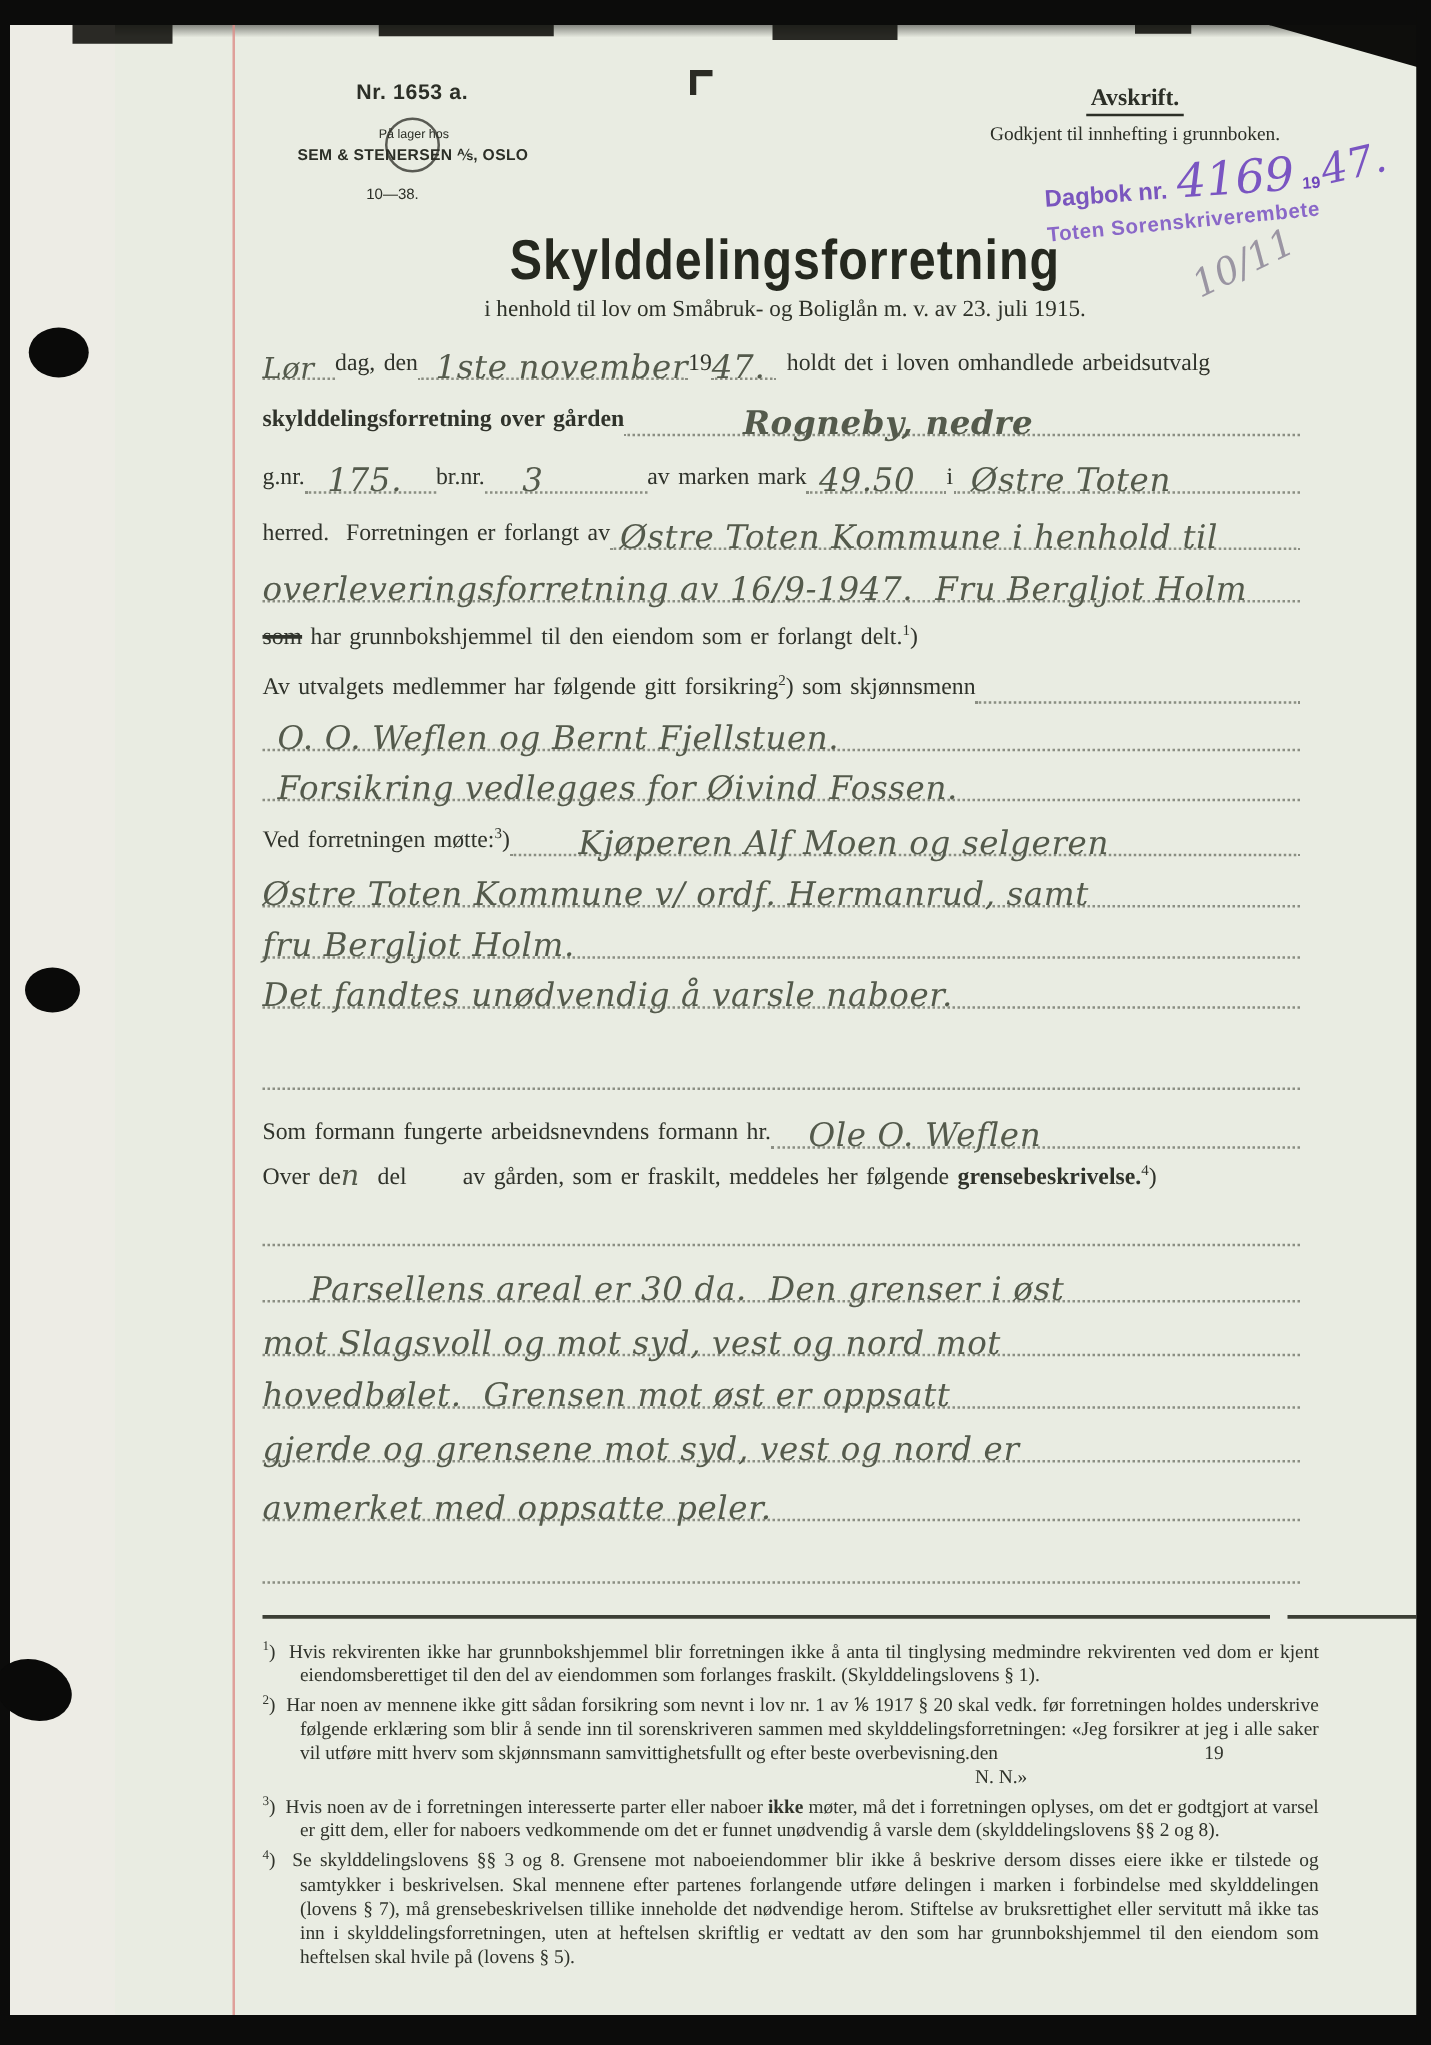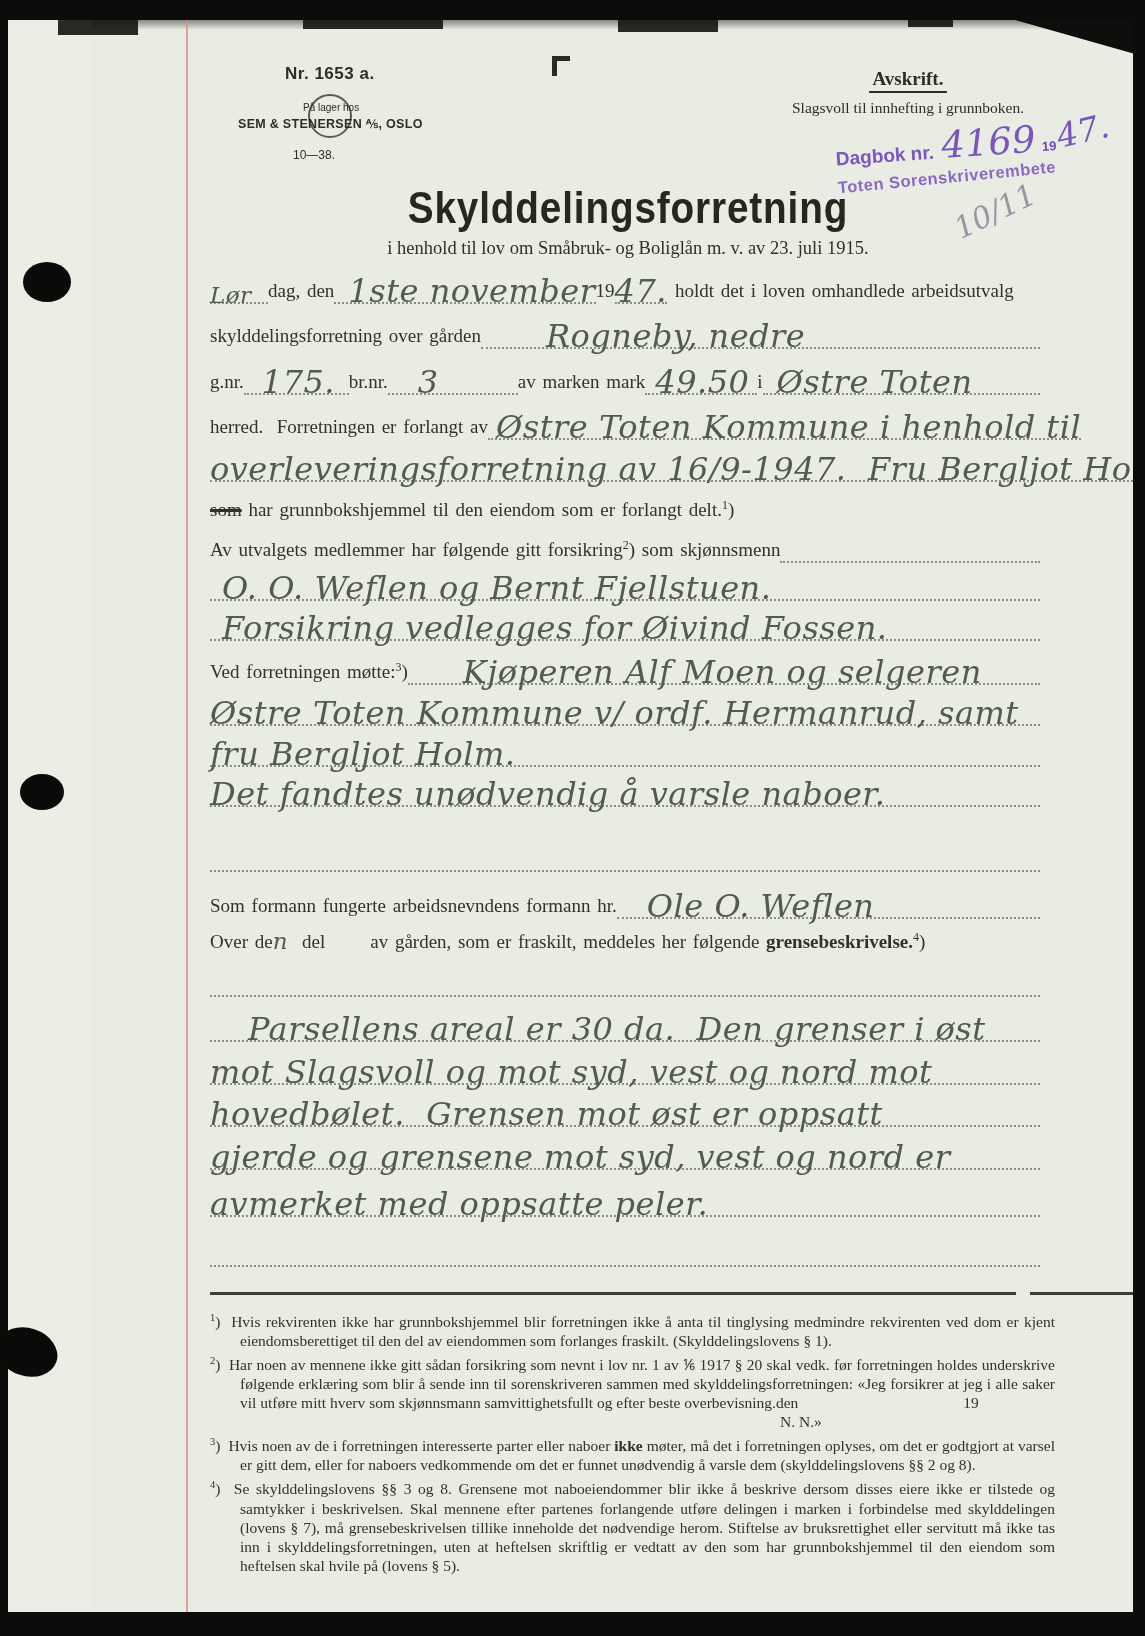--- a/index.html
+++ b/index.html
@@ -51,21 +51,21 @@
 
   
   .line{position:absolute;left:202px;width:830px;height:40px;display:flex;align-items:flex-end;}
   .pr{font-size:19px;color:#30332b;line-height:1;padding-bottom:4px;white-space:pre;word-spacing:2px;}
   .pr sup{font-size:12px;}
   .b{font-weight:bold;}
   .struck{text-decoration:line-through;text-decoration-thickness:3px;}
   .dotfield{display:flex;align-items:flex-end;border-bottom:2px dotted rgba(80,84,72,.62);}
   .grow{flex:1 1 auto;}
   .dots{flex:1 1 auto;height:0;border-bottom:2px dotted rgba(80,84,72,.62);align-self:flex-end;}
-  .hw{font-family:"DejaVu Serif",serif;font-style:italic;font-size:32px;color:#545a4c;
+  .hw{font-family:"DejaVu Serif",serif;font-style:italic;font-size:26px;color:#545a4c;
     line-height:1;white-space:pre;letter-spacing:.5px;margin-bottom:-5px;}
   .hw-sm{font-size:23px;}
   .rule{position:absolute;left:202px;width:830px;border-top:2px dotted rgba(80,84,72,.62);}
   .sep{position:absolute;top:1272px;height:3px;background:#3c3f35;}
 
   
   .footnotes{position:absolute;left:202px;top:1288px;width:845px;font-size:15.5px;line-height:19px;
     color:#30332b;text-align:justify;}
   .fn{padding-left:30px;text-indent:-30px;margin:0 0 1px 0;}
   .fn sup{font-size:10.5px;}
@@ -91,21 +91,21 @@
     <div class="imprint">
       <div class="imp-nr">Nr. 1653 a.</div>
       <div class="imp-l1">På lager hos</div>
       <div class="imp-circle"></div>
       <div class="imp-l2">SEM &amp; STENERSEN ⅍, OSLO</div>
       <div class="imp-l3">10—38.</div>
     </div>
 
     <div class="avskrift">
       <span class="av-title">Avskrift.</span>
-      <div class="av-sub">Slagsvoll til innhefting i grunnboken.</div>
+      <div class="av-sub">Godkjent til innhefting i grunnboken.</div>
     </div>
 
     <div class="stamp">
       <div class="st-row1">
         <span class="st-label">Dagbok nr.</span>
         <span class="st-num">4169</span>
         <span class="st-19">19</span>
         <span class="st-47">47.</span>
       </div>
       <div class="st-office">Toten Sorenskriverembete</div>
@@ -123,24 +123,24 @@
       <span class="dotfield" style="flex:0 0 182px;">
           <span class="hw" style="margin-left:14px;">1ste november</span>
         </span>
       <span class="pr">19</span>
       <span class="dotfield" style="flex:0 0 52px;">
           <span class="hw">47.</span>
         </span>
       <span class="pr" style="margin-left:8px;">holdt det i loven omhandlede arbeidsutvalg</span>
     </div>
 
-    <div class="line" style="top:289px;">
+    <div class="line" style="top:289px;font-weight:bold;">
       <span class="pr">skylddelingsforretning over gården</span>
       <span class="dotfield grow">
-          <span class="hw" style="margin-left:65px;">Rogneby, nedre</span>
+          <span class="hw" style="margin-left:95px;">Rogneby, nedre</span>
         </span>
     </div>
 
     <div class="line" style="top:335px;">
       <span class="pr">g.nr.</span>
       <span class="dotfield" style="flex:0 0 105px;">
           <span class="hw" style="margin-left:18px;">175.</span>
         </span>
       <span class="pr">br.nr.</span>
       <span class="dotfield" style="flex:0 0 130px;">

